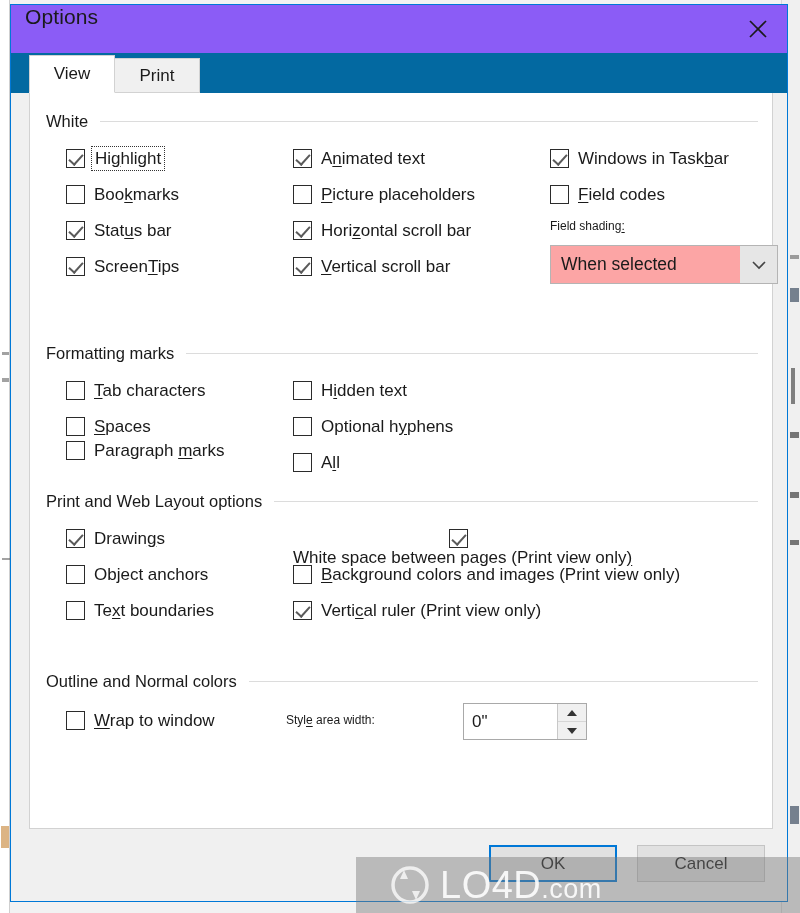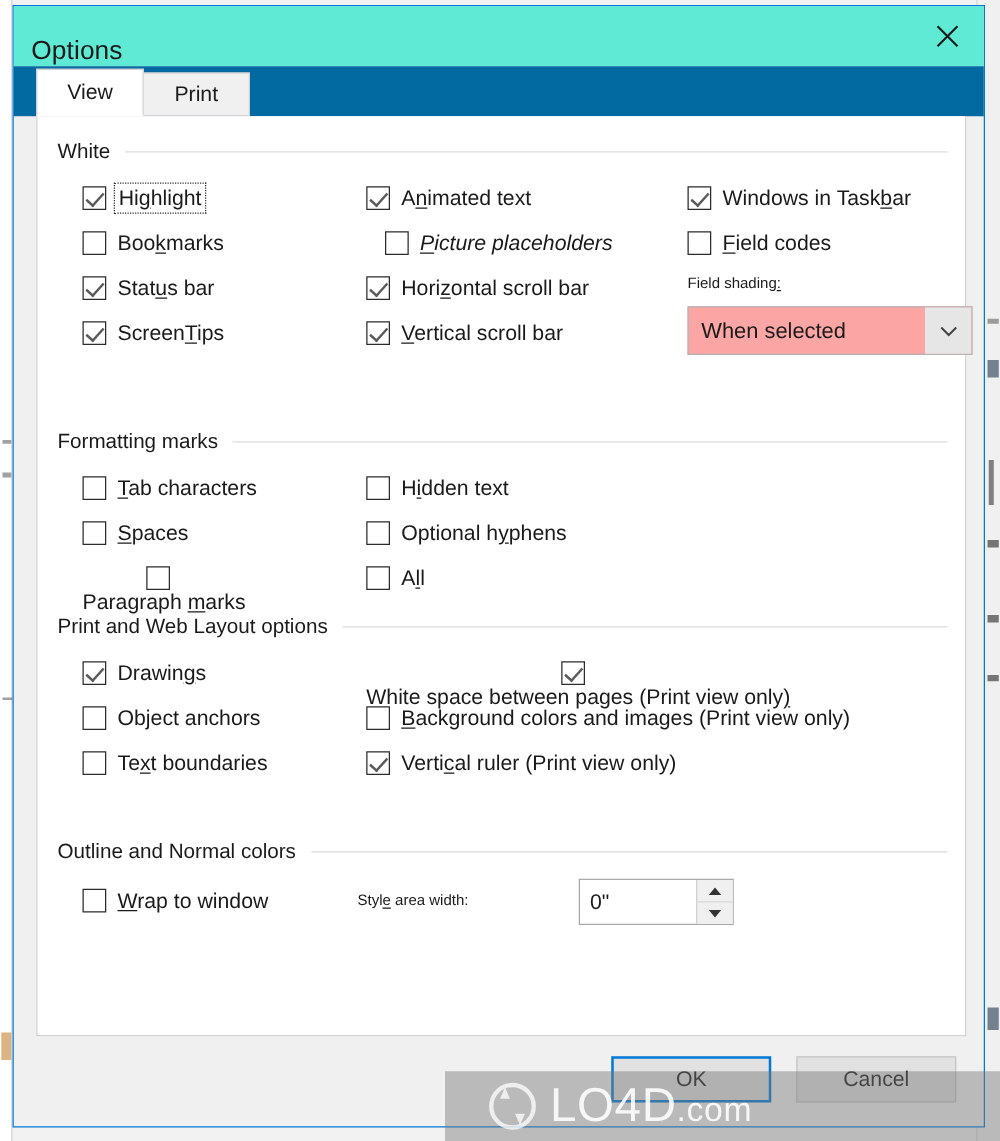--- a/index.html
+++ b/index.html
@@ -29,22 +29,22 @@
   #dialog {
     position: absolute;
     left: 10px; top: 4px;
     width: 778px; height: 898px;
     background: #f0f0f0;
     border: 1px solid #0078d7;
     box-sizing: border-box;
     display: flex; flex-direction: column;
   }
   #titlebar {
-    height: 48px; background: #5eead4;
-    display: flex; align-items: flex-end;
+    height: 48px; background: #8b5cf6;
+    display: flex; align-items: flex-start;
     flex: 0 0 auto; position: relative;
   }
   #dialog-title {
     font-size: 21px; color: #1a1a1a;
     margin-left: 14px; letter-spacing: .1px;
   }
   #close-button {
     position: absolute; right: 0; top: 0;
     width: 58px; height: 48px;
     display: flex; align-items: center; justify-content: center;
@@ -305,21 +305,21 @@
         </div>
         <div class="cb-row" style="left:36px;top:126px;">
           <span class="cbox checked"></span>
           <span class="cb-label">Screen<span class="acc">T</span>ips</span>
         </div>
 
         <div class="cb-row" style="left:263px;top:18px;">
           <span class="cbox checked"></span>
           <span class="cb-label">A<span class="acc">n</span>imated text</span>
         </div>
-        <div class="cb-row" style="left:278px;top:54px;font-style:italic;">
+        <div class="cb-row" style="left:263px;top:54px;">
           <span class="cbox"></span>
           <span class="cb-label"><span class="acc">P</span>icture placeholders</span>
         </div>
         <div class="cb-row" style="left:263px;top:90px;">
           <span class="cbox checked"></span>
           <span class="cb-label">Hori<span class="acc">z</span>ontal scroll bar</span>
         </div>
         <div class="cb-row" style="left:263px;top:126px;">
           <span class="cbox checked"></span>
           <span class="cb-label"><span class="acc">V</span>ertical scroll bar</span>
@@ -354,21 +354,21 @@
       </div>
       <div class="rows" style="height:112px;">
         <div class="cb-row" style="left:36px;top:18px;">
           <span class="cbox"></span>
           <span class="cb-label"><span class="acc">T</span>ab characters</span>
         </div>
         <div class="cb-row" style="left:36px;top:54px;">
           <span class="cbox"></span>
           <span class="cb-label"><span class="acc">S</span>paces</span>
         </div>
-        <div class="cb-row" style="left:36px;top:90px;flex-direction:column;">
+        <div class="cb-row" style="left:36px;top:78px;">
           <span class="cbox"></span>
           <span class="cb-label">Paragraph <span class="acc">m</span>arks</span>
         </div>
         <div class="cb-row" style="left:263px;top:18px;">
           <span class="cbox"></span>
           <span class="cb-label">H<span class="acc">i</span>dden text</span>
         </div>
         <div class="cb-row" style="left:263px;top:54px;">
           <span class="cbox"></span>
           <span class="cb-label">Optional h<span class="acc">y</span>phens</span>

